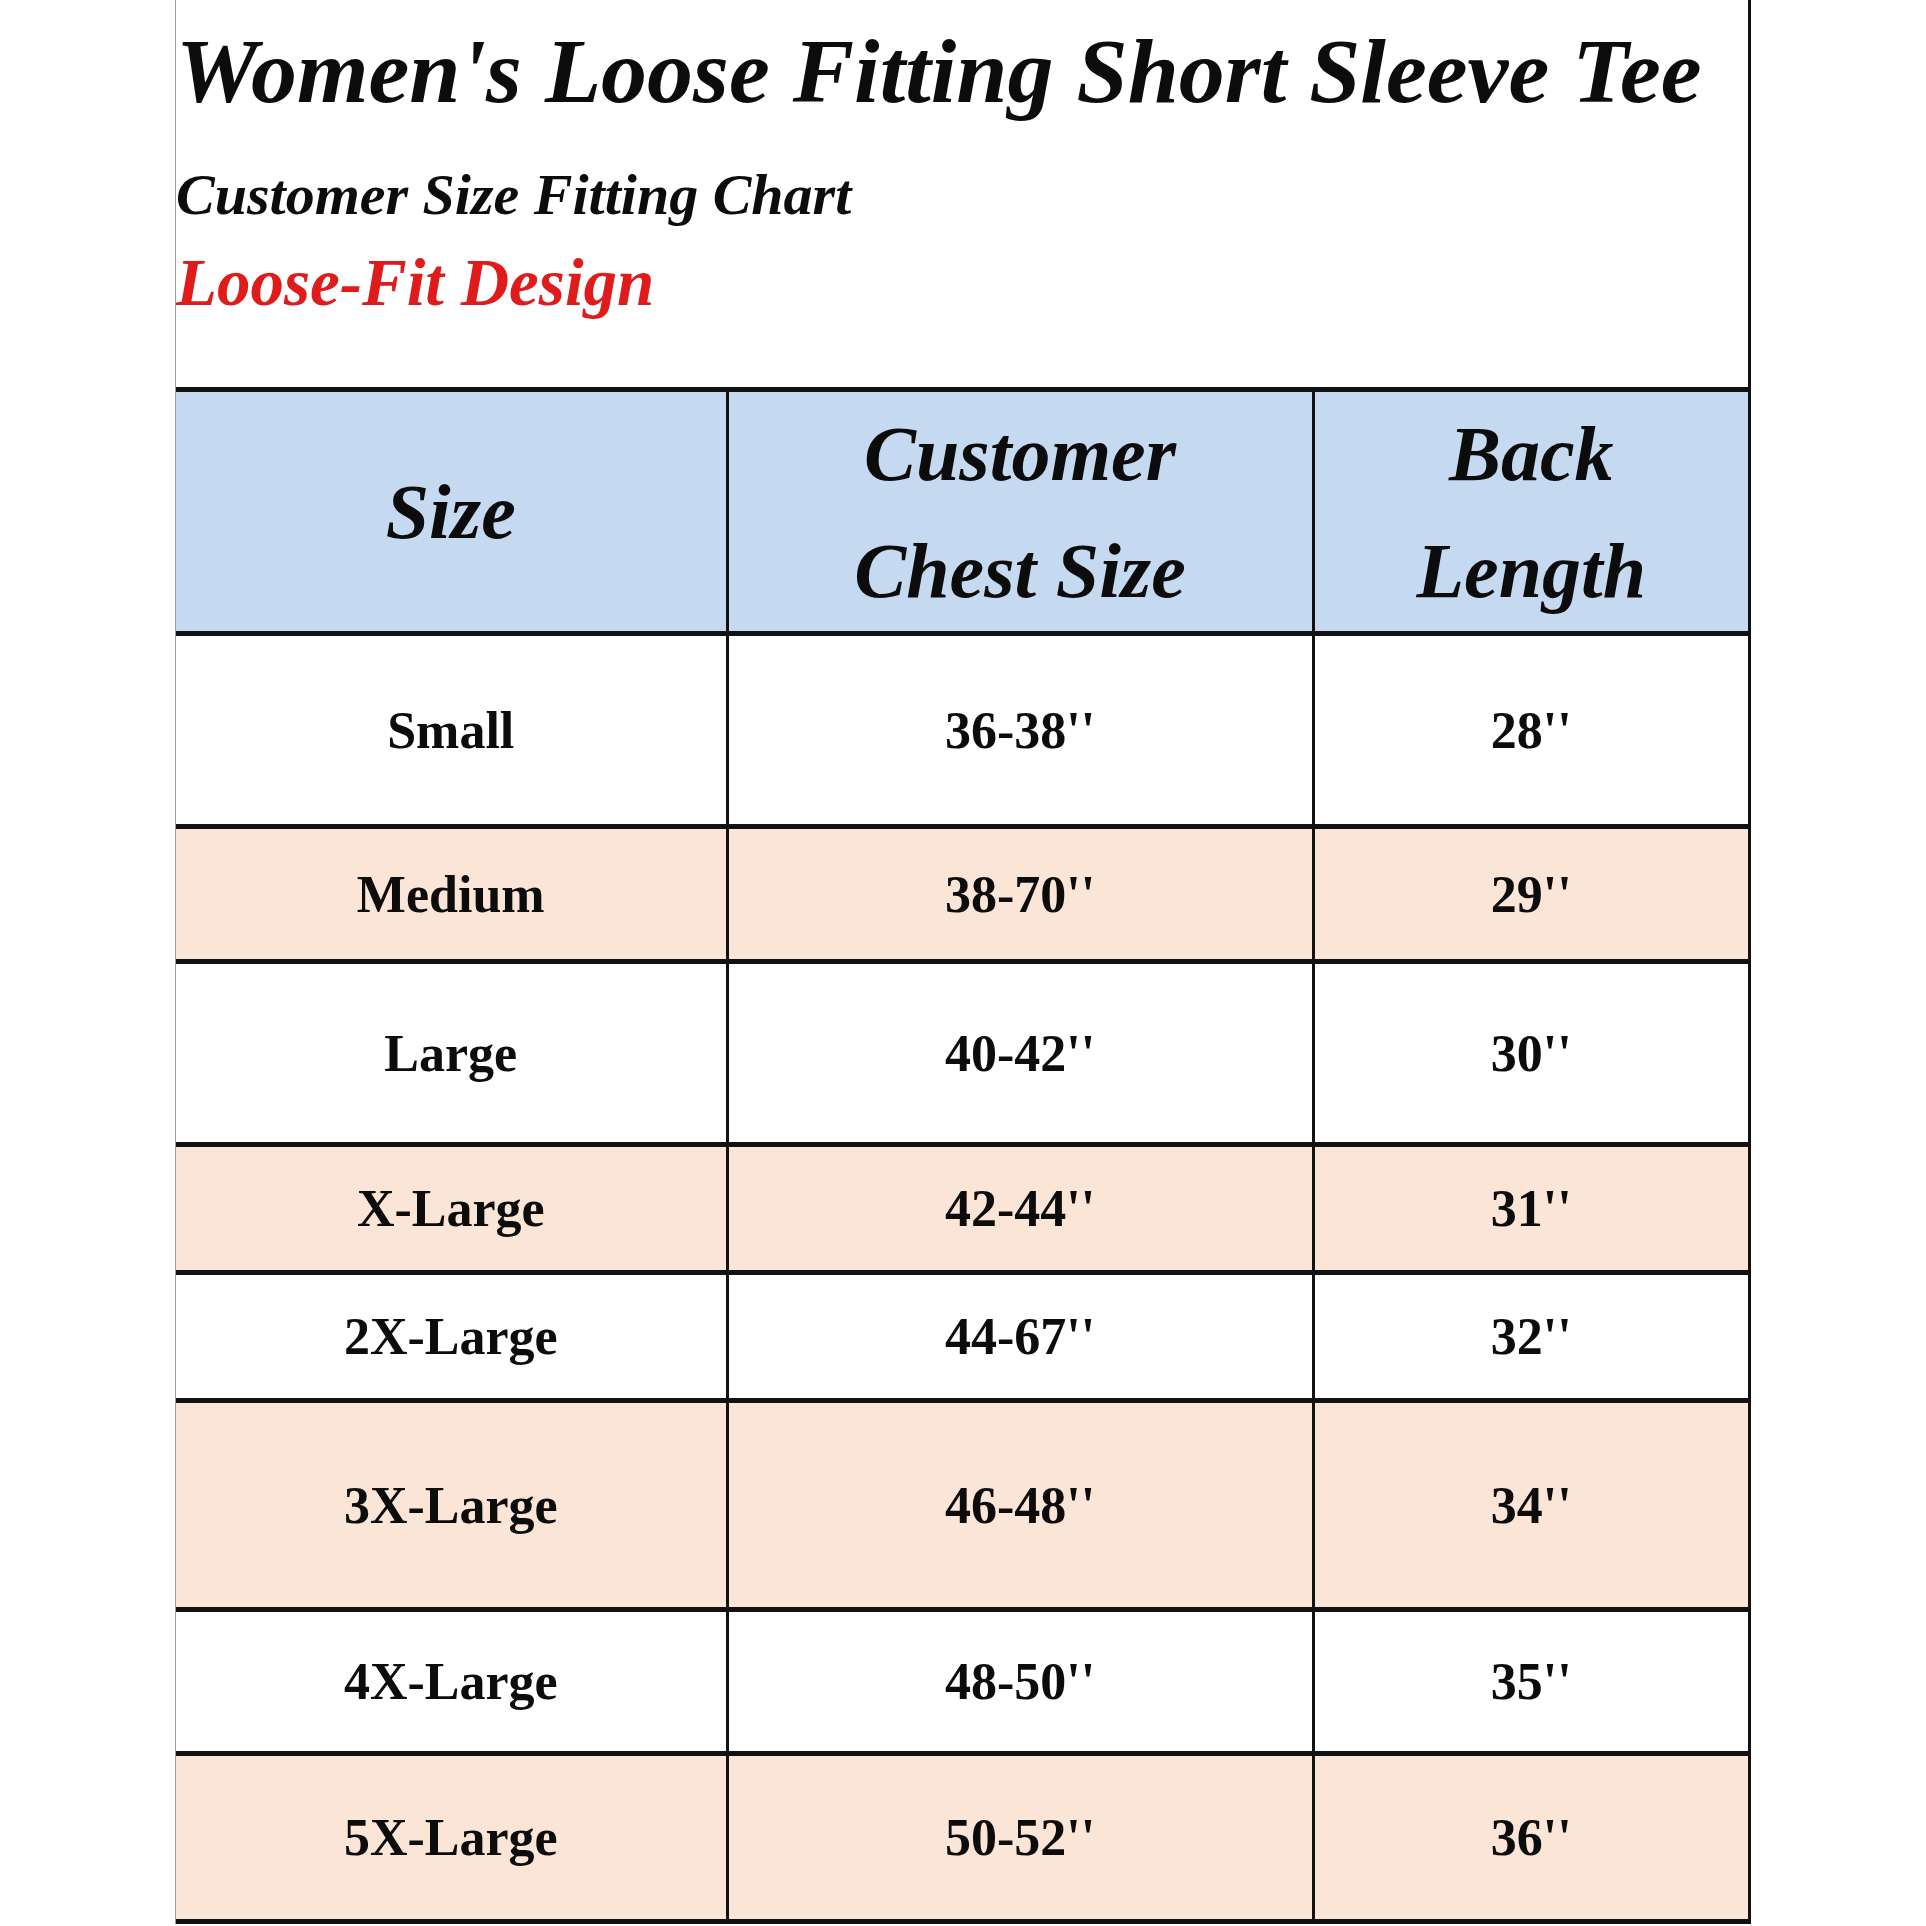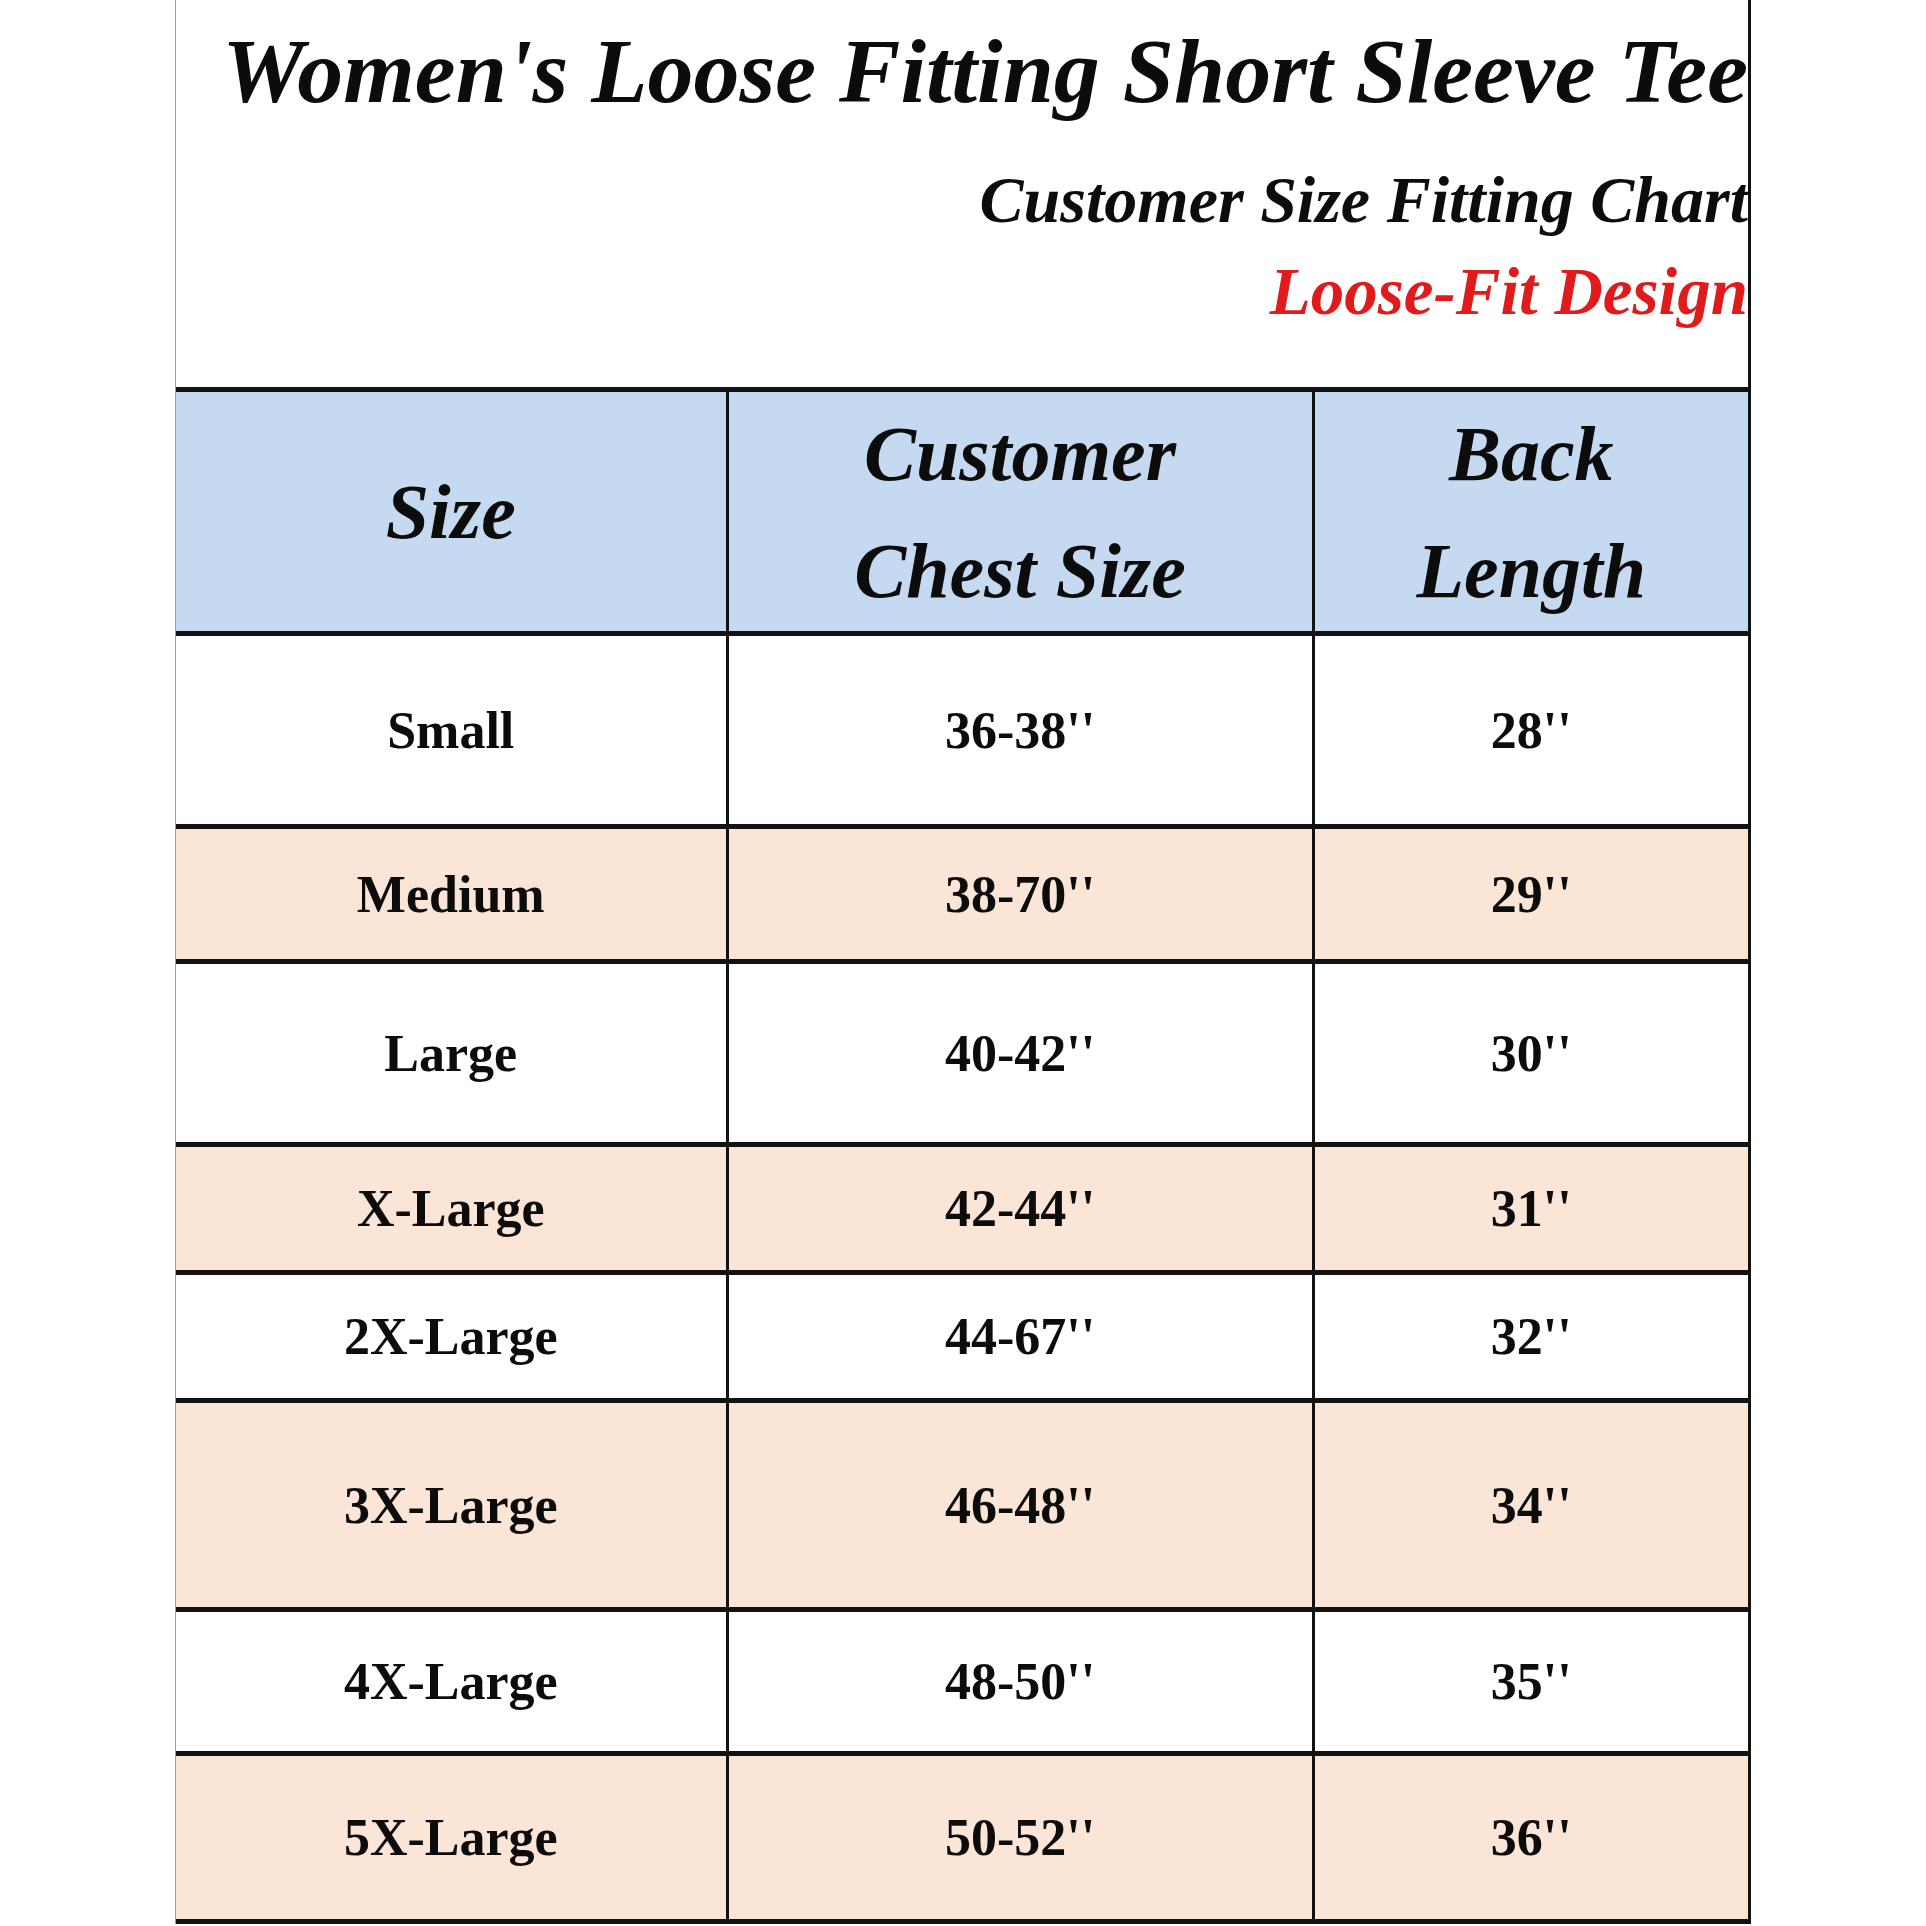--- a/index.html
+++ b/index.html
@@ -13,30 +13,30 @@
   .sheet{
     position:absolute;
     left:175px;top:0;
     width:1576px;
     box-sizing:border-box;
     border-left:1.9px solid var(--edge-gray,#9b9b9b);
     border-right:3.2px solid var(--border,#121212);
     background:#ffffff;
   }
   
-  .titles{height:387px;text-align:right;overflow:hidden;}
+  .titles{height:387px;text-align:left;overflow:hidden;}
   .title-main{
     margin:16.7px 0 0;
     font-style:italic;font-weight:bold;
     font-size:92px;line-height:1.18;
   }
   .title-sub{
     margin:36px 0 12px;
     font-style:italic;font-weight:bold;
-    font-size:66px;line-height:1.18;
+    font-size:58px;line-height:1.18;
   }
   .tagline{
     margin:14px 0 0;
     font-style:italic;font-weight:bold;
     font-size:67px;line-height:1.15;
     color:var(--tagline-red,#df1b1b);
   }
   
   table.size-chart{
     width:100%;

